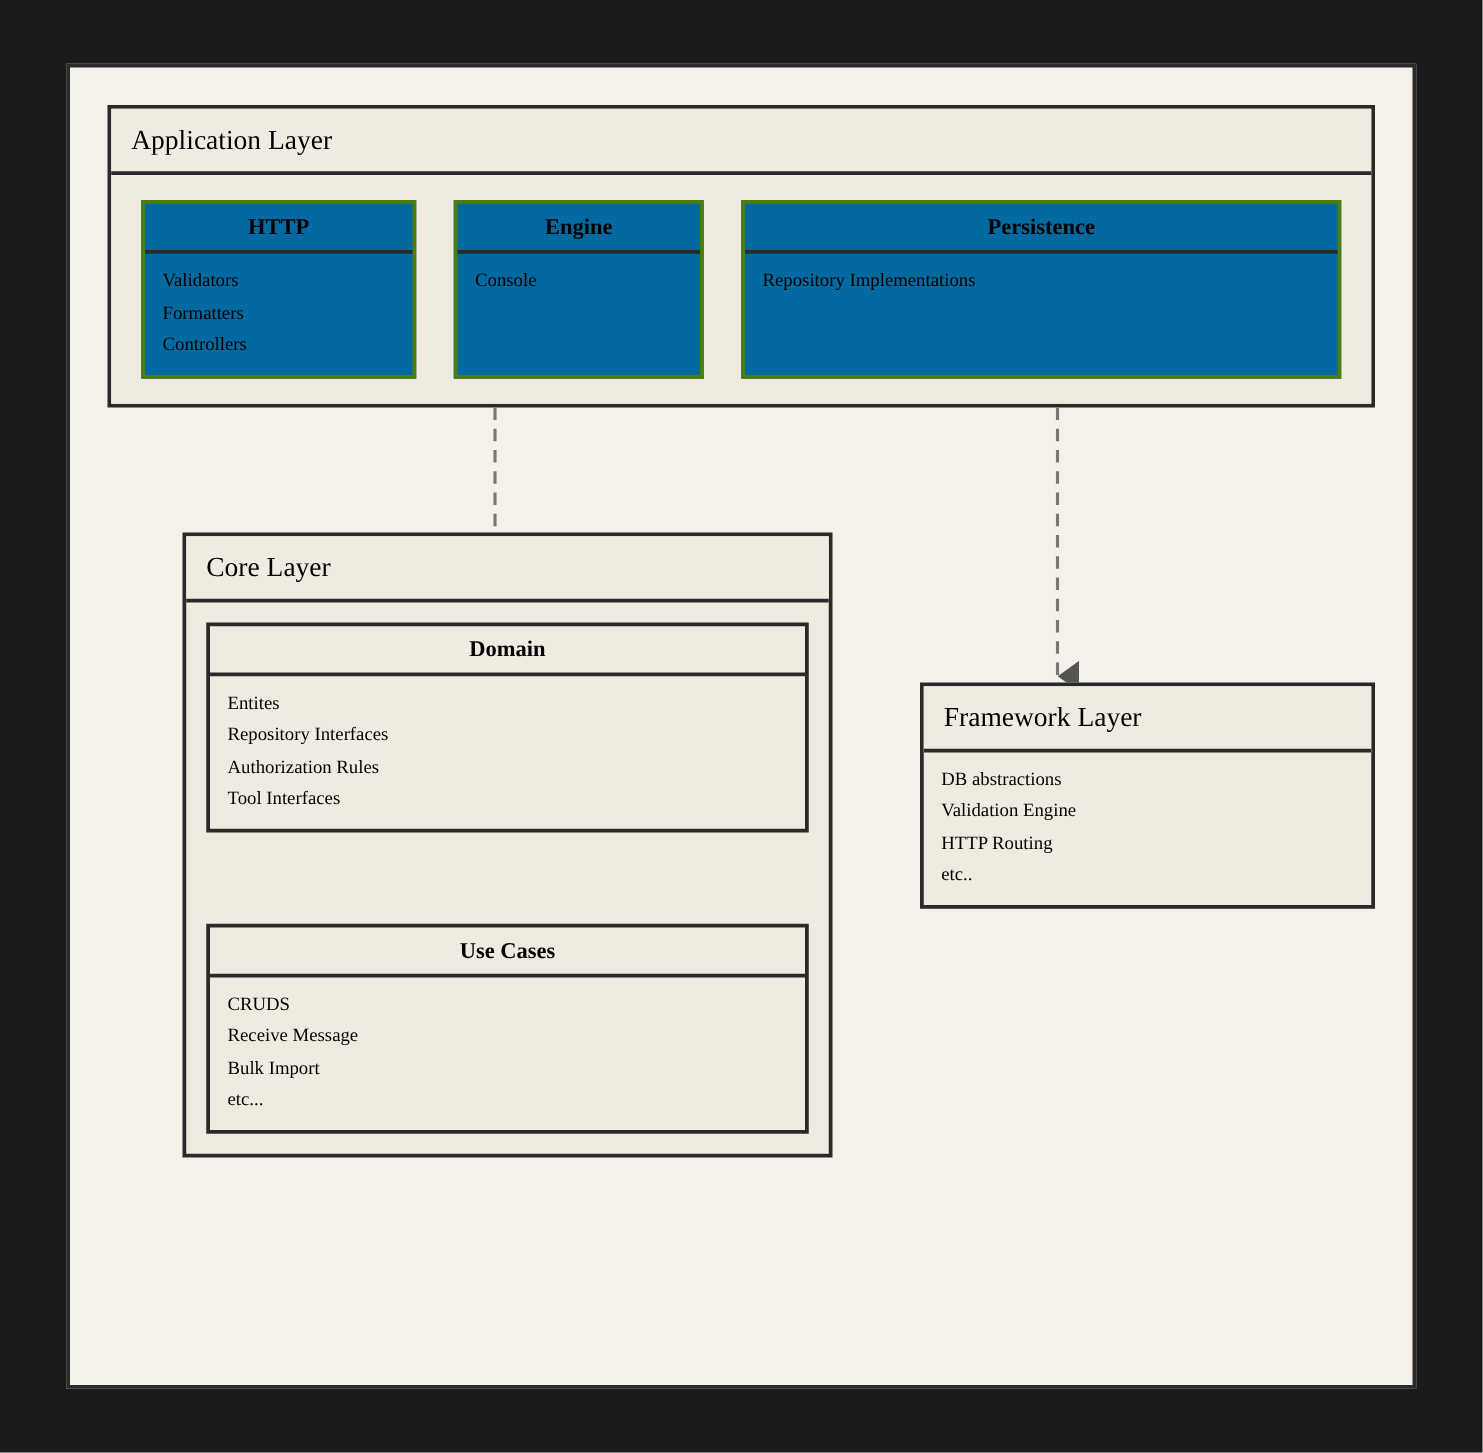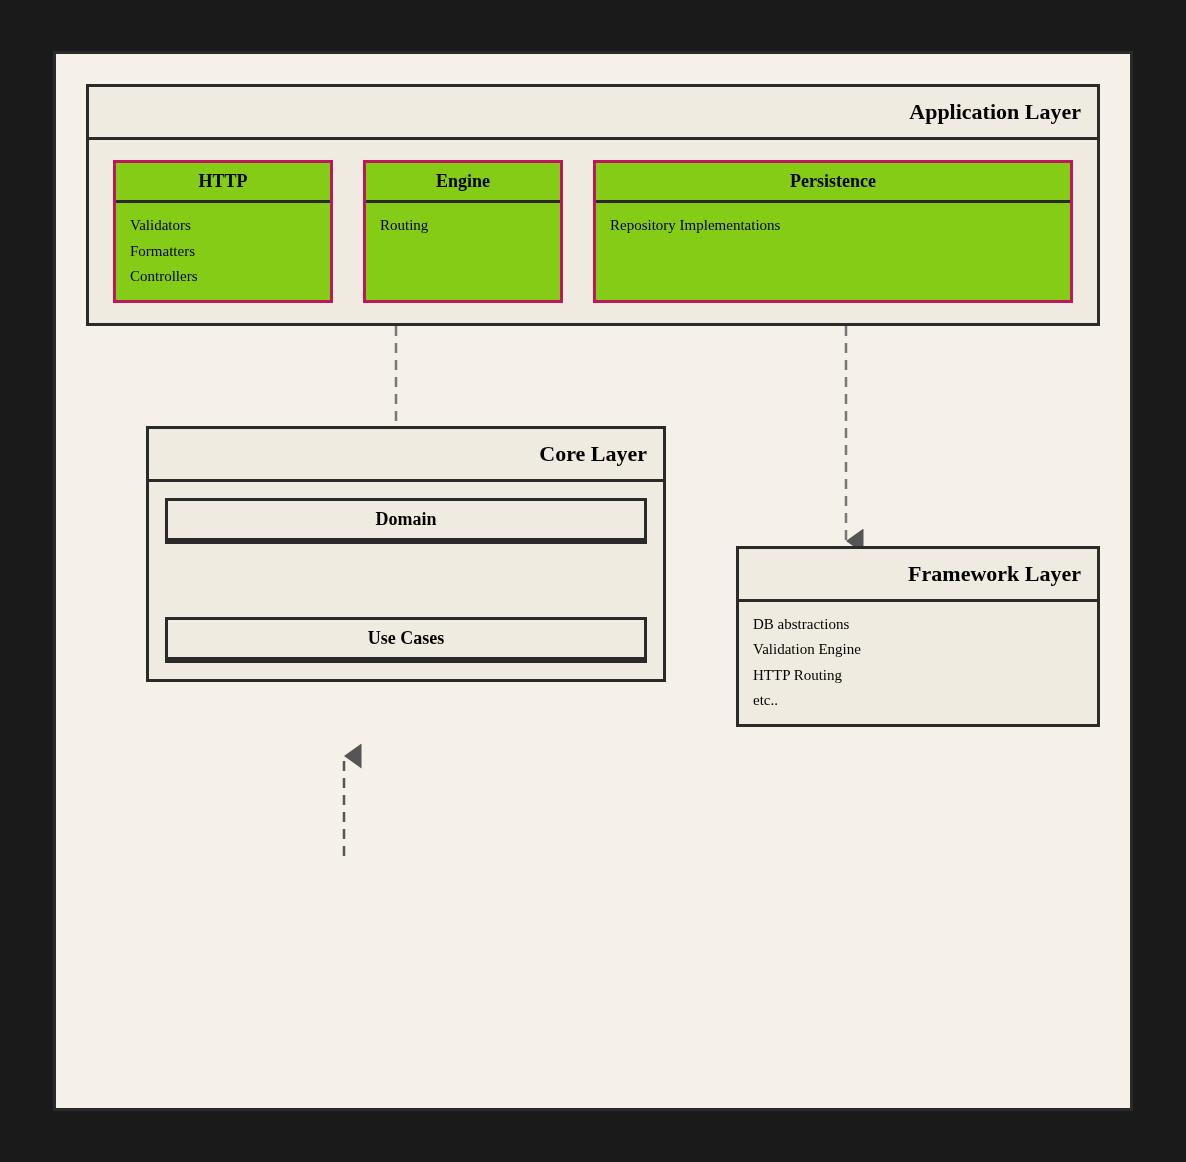--- a/index.html
+++ b/index.html
@@ -24,40 +24,40 @@
 
     
     .application-layer {
       border: 3px solid #2a2a2a;
       background: #f0ebe0;
       width: 100%;
       margin-bottom: 0;
     }
 
     .layer-title {
-      text-align: right;
-      font-weight: bold;
+      text-align: left;
+      font-weight: normal;
       font-size: 22px;
       padding: 12px 16px;
       border-bottom: 3px solid #2a2a2a;
       background: #f0ebe0;
     }
 
     .application-content {
       display: flex;
       flex-direction: row;
       gap: 30px;
       padding: 20px 24px;
       background: #f0ebe0;
     }
 
     
     .sub-box {
-      border: 3px solid #be185d;
-      background: #84cc16;
+      border: 3px solid #4d7c0f;
+      background: #0369a1;
       flex: 1;
       font-family: Liberation Serif, serif;
     }
 
     .sub-box-title {
       font-weight: bold;
       font-size: 18px;
       text-align: center;
       padding: 8px 12px;
       border-bottom: 3px solid #2a2a2a;
@@ -140,21 +140,21 @@
         <div class="sub-box-content">
           <div>Validators</div>
           <div>Formatters</div>
           <div>Controllers</div>
         </div>
       </div>
 
       <div class="sub-box" style="max-width: 200px;">
         <div class="sub-box-title">Engine</div>
         <div class="sub-box-content">
-          <div>Routing</div>
+          <div>Console</div>
         </div>
       </div>
 
       <div class="sub-box">
         <div class="sub-box-title">Persistence</div>
         <div class="sub-box-content">
           <div>Repository Implementations</div>
         </div>
       </div>
 
@@ -181,26 +181,38 @@
       <line x1="258" y1="530" x2="258" y2="430" stroke="#555" stroke-width="2.5" stroke-dasharray="10,7" marker-end="url(#arrowhead-up)"></line>
     </svg>
 
     <div class="left-col" style="position: absolute; left: 60px; top: 100px;">
       <div class="core-layer">
         <div class="layer-title">Core Layer</div>
         <div class="core-content">
 
           <div class="domain-box">
             <div class="sub-box-title">Domain</div>
+            <div class="sub-box-content">
+              <div>Entites</div>
+              <div>Repository Interfaces</div>
+              <div>Authorization Rules</div>
+              <div>Tool Interfaces</div>
+            </div>
           </div>
 
           <div style="height: 60px;"></div>
 
           <div class="use-cases-box">
             <div class="sub-box-title">Use Cases</div>
+            <div class="sub-box-content">
+              <div>CRUDS</div>
+              <div>Receive Message</div>
+              <div>Bulk Import</div>
+              <div>etc...</div>
+            </div>
           </div>
 
         </div>
       </div>
     </div>
 
     <div class="right-col">
       <div class="framework-layer">
         <div class="layer-title">Framework Layer</div>
         <div class="sub-box-content">

